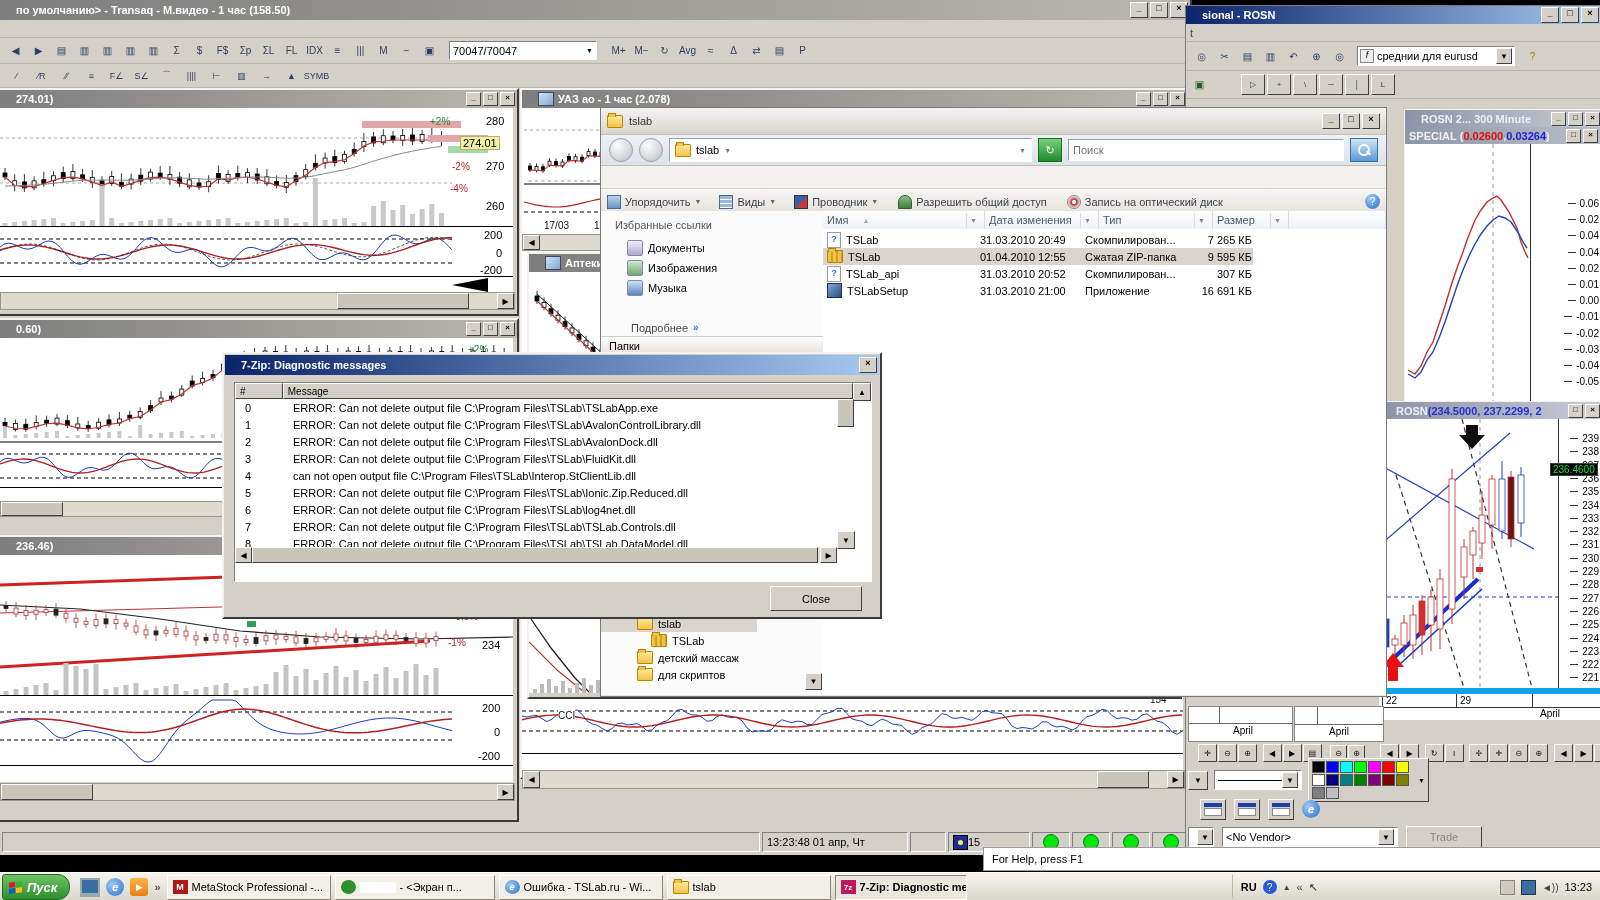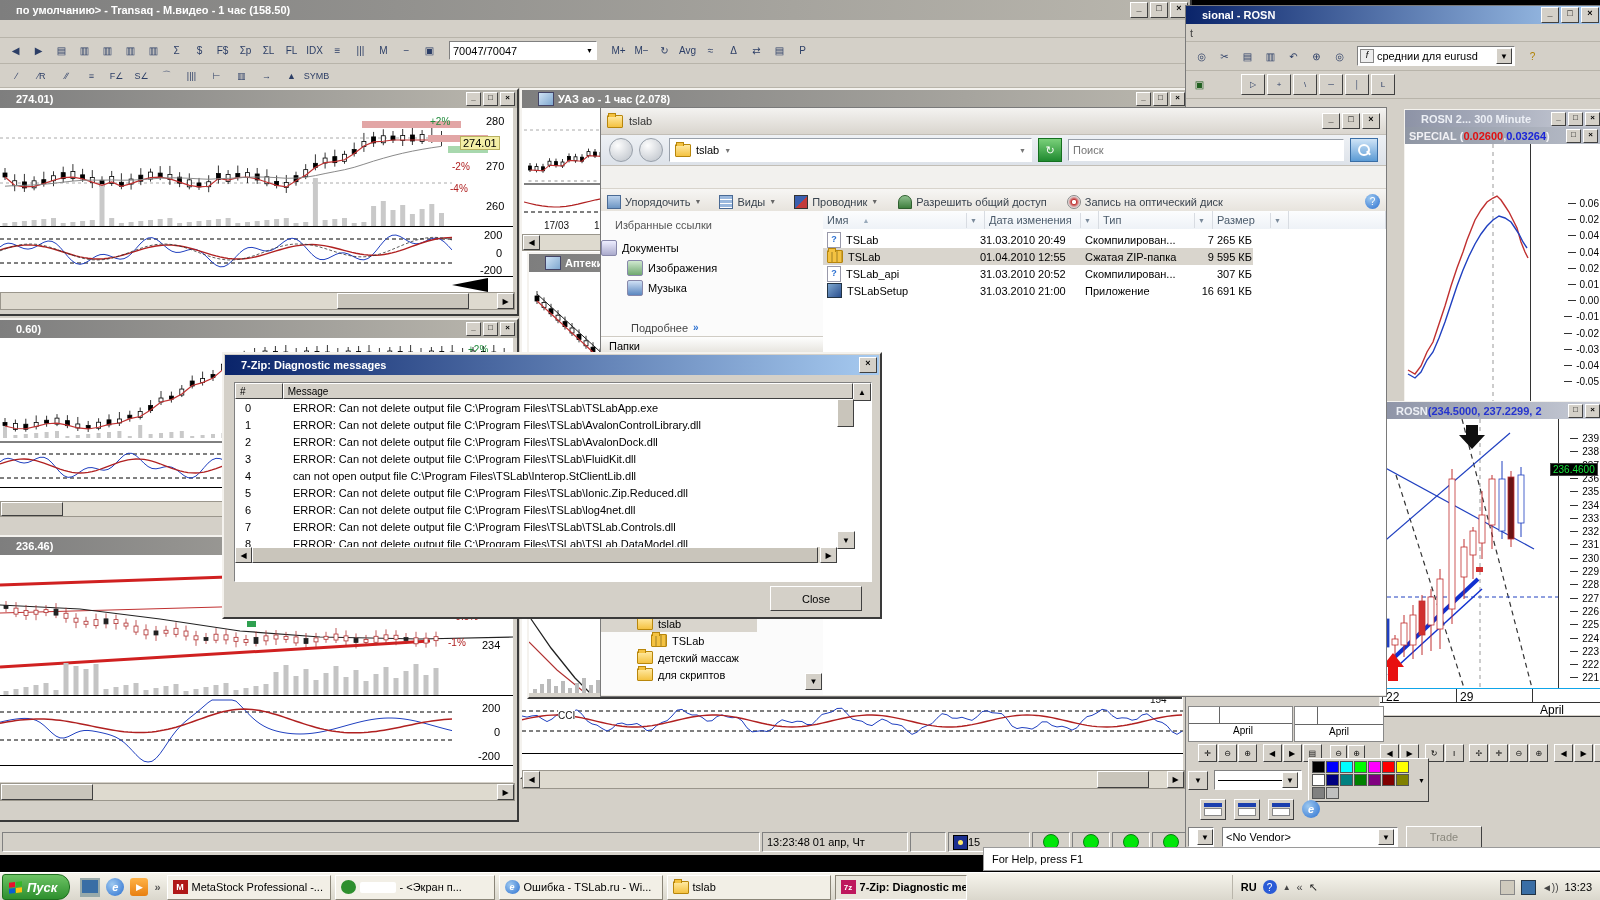--- a/index.html
+++ b/index.html
@@ -1121,21 +1121,21 @@
                 <b style="font-weight:normal">222</b>
               </div>
               <div class="mstick" style="top: 253.4px;">
                 <i></i>
                 <b style="font-weight:normal">221</b>
               </div>
             </div>
         </div>
         <span class="abs" style="left:170px;top:44px;background:#000;color:#17e03a;font-size:10px;padding:0 2px;border:1px solid #444">236.4600</span>
       </div>
-      <div class="abs" style="left:0;top:286px;width:220px;height:26px;background:#fff;border-top:1px solid #0ea5e9;font-size:12px">
+      <div class="abs" style="left:0;top:286px;width:220px;height:26px;background:#fff;border-top:6px solid #0ea5e9;font-size:10px">
         <span class="abs" style="left:6px;top:1px">22</span>
         <span class="abs" style="left:80px;top:1px">29</span>
         <span class="abs" style="left:2px;top:0;width:0;height:13px;border-left:1px solid #333"></span>
         <span class="abs" style="left:76px;top:0;width:0;height:13px;border-left:1px solid #333"></span>
         <span class="abs" style="left:152px;top:0;width:0;height:13px;border-left:1px solid #333"></span>
         <span class="abs" style="left:0;top:13px;width:220px;border-top:1px solid #333"></span>
         <span class="abs" style="left:160px;top:14px">April</span>
       </div>
     </div>
 
@@ -1271,21 +1271,21 @@
       <span>Разрешить общий доступ</span>
       <span style="width:12px"></span>
       <span style="width:12px;height:12px;border-radius:50%;background:radial-gradient(circle,#fff 20%,#c23a3a 30%,#e8e8e8 70%);border:1px solid #888"></span>
       <span>Запись на оптический диск</span>
       <span class="sp"></span>
       <span style="width:15px;height:15px;border-radius:50%;background:radial-gradient(circle at 35% 30%,#9ec9f0,#2a6fd0);color:#fff;font-size:10px;display:flex;align-items:center;justify-content:center">?</span>
     </div>
 
     <div class="abs" style="left:0;top:103px;width:222px;height:484px;background:#fbfbfb;border-right:1px solid #c8c4bc">
       <div style="padding:8px 0 0 14px;color:#555">Избранные ссылки</div>
-      <div class="treerow" style="margin-top:8px">
+      <div class="treerow" style="padding-left:26px;margin-top:8px">
         <span class="linkic" style="background:linear-gradient(#eef,#aac)"></span>
         <span>Документы</span>
         </div>
       <div class="treerow" style="padding-left:26px;margin-top:3px">
         <span class="linkic" style="background:linear-gradient(#cfe8cf,#6fa86f)"></span>
         <span>Изображения</span>
         </div>
       <div class="treerow" style="padding-left:26px;margin-top:3px">
         <span class="linkic" style="background:linear-gradient(#cfe0f4,#5b87c0)"></span>
         <span>Музыка</span>

